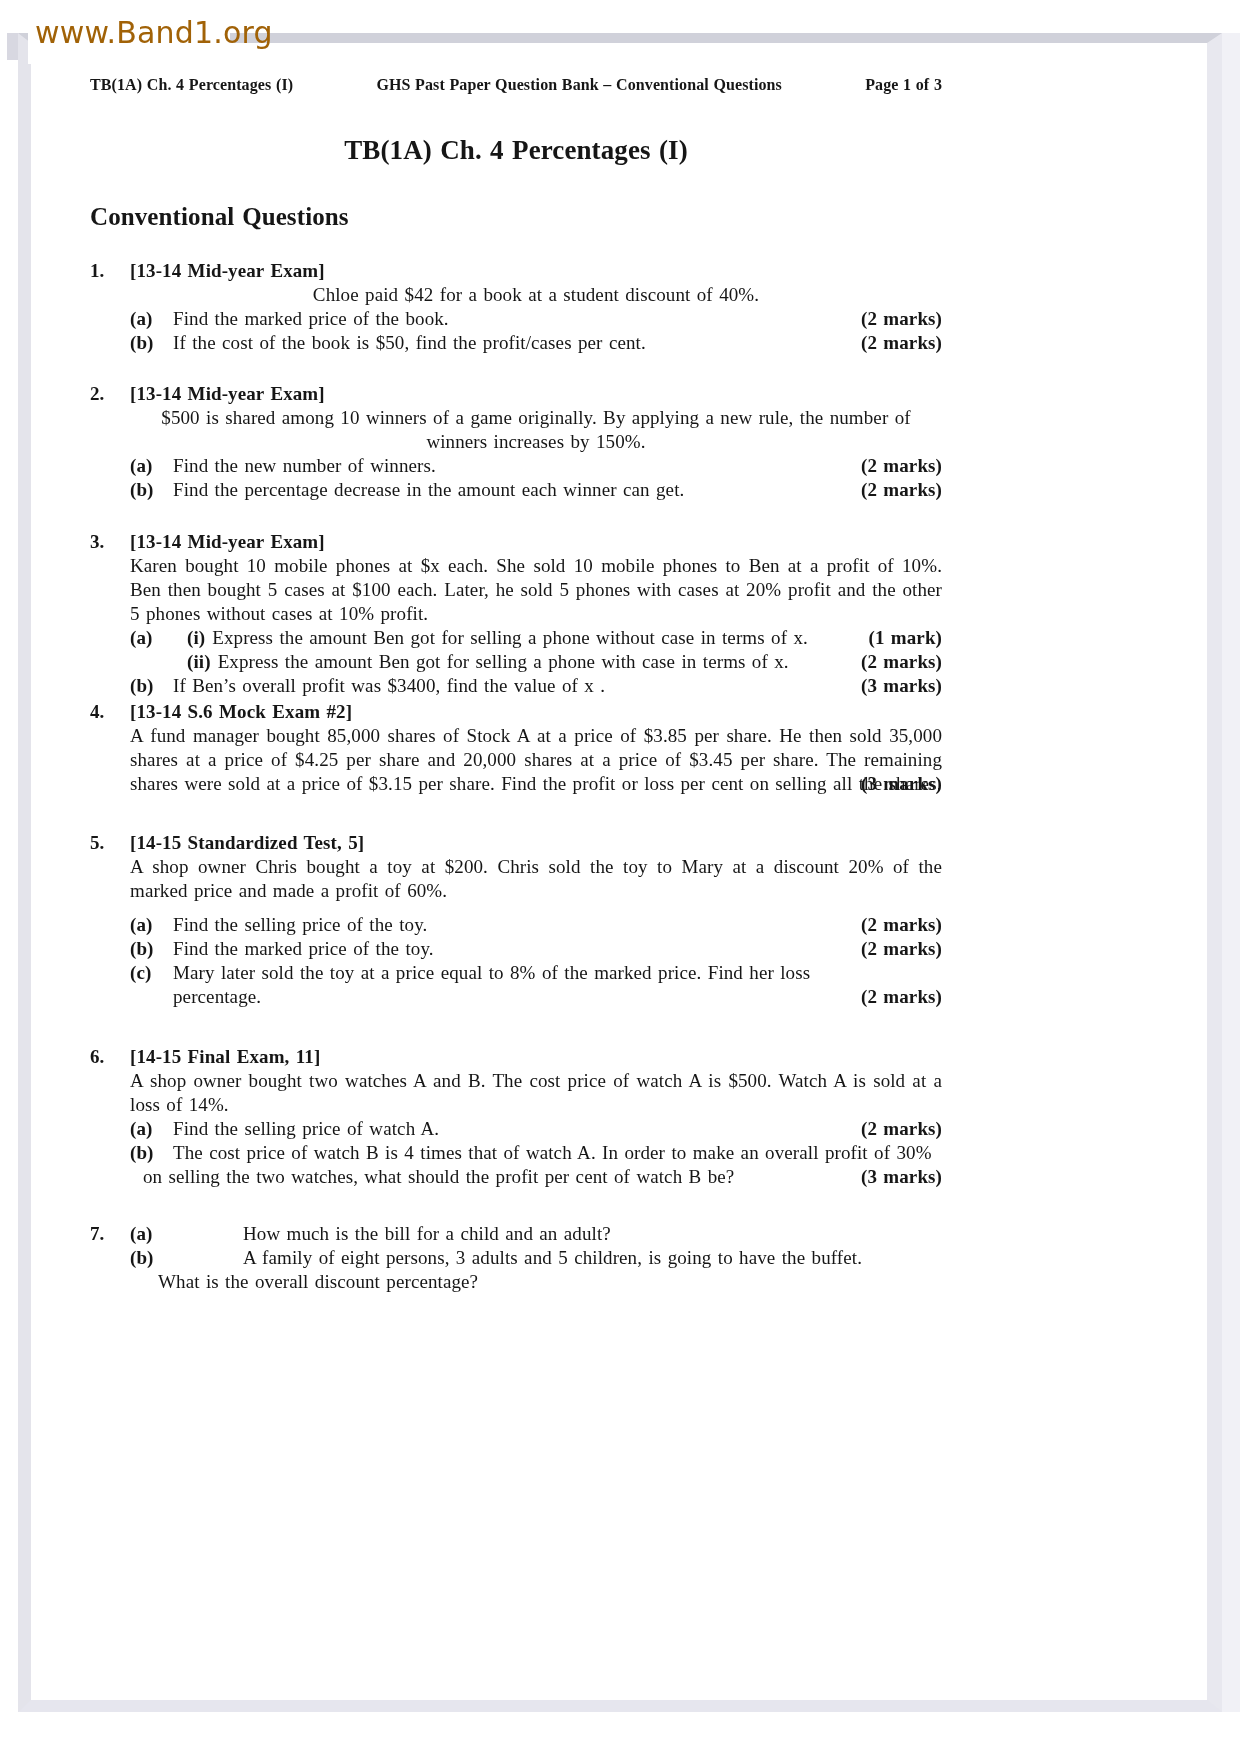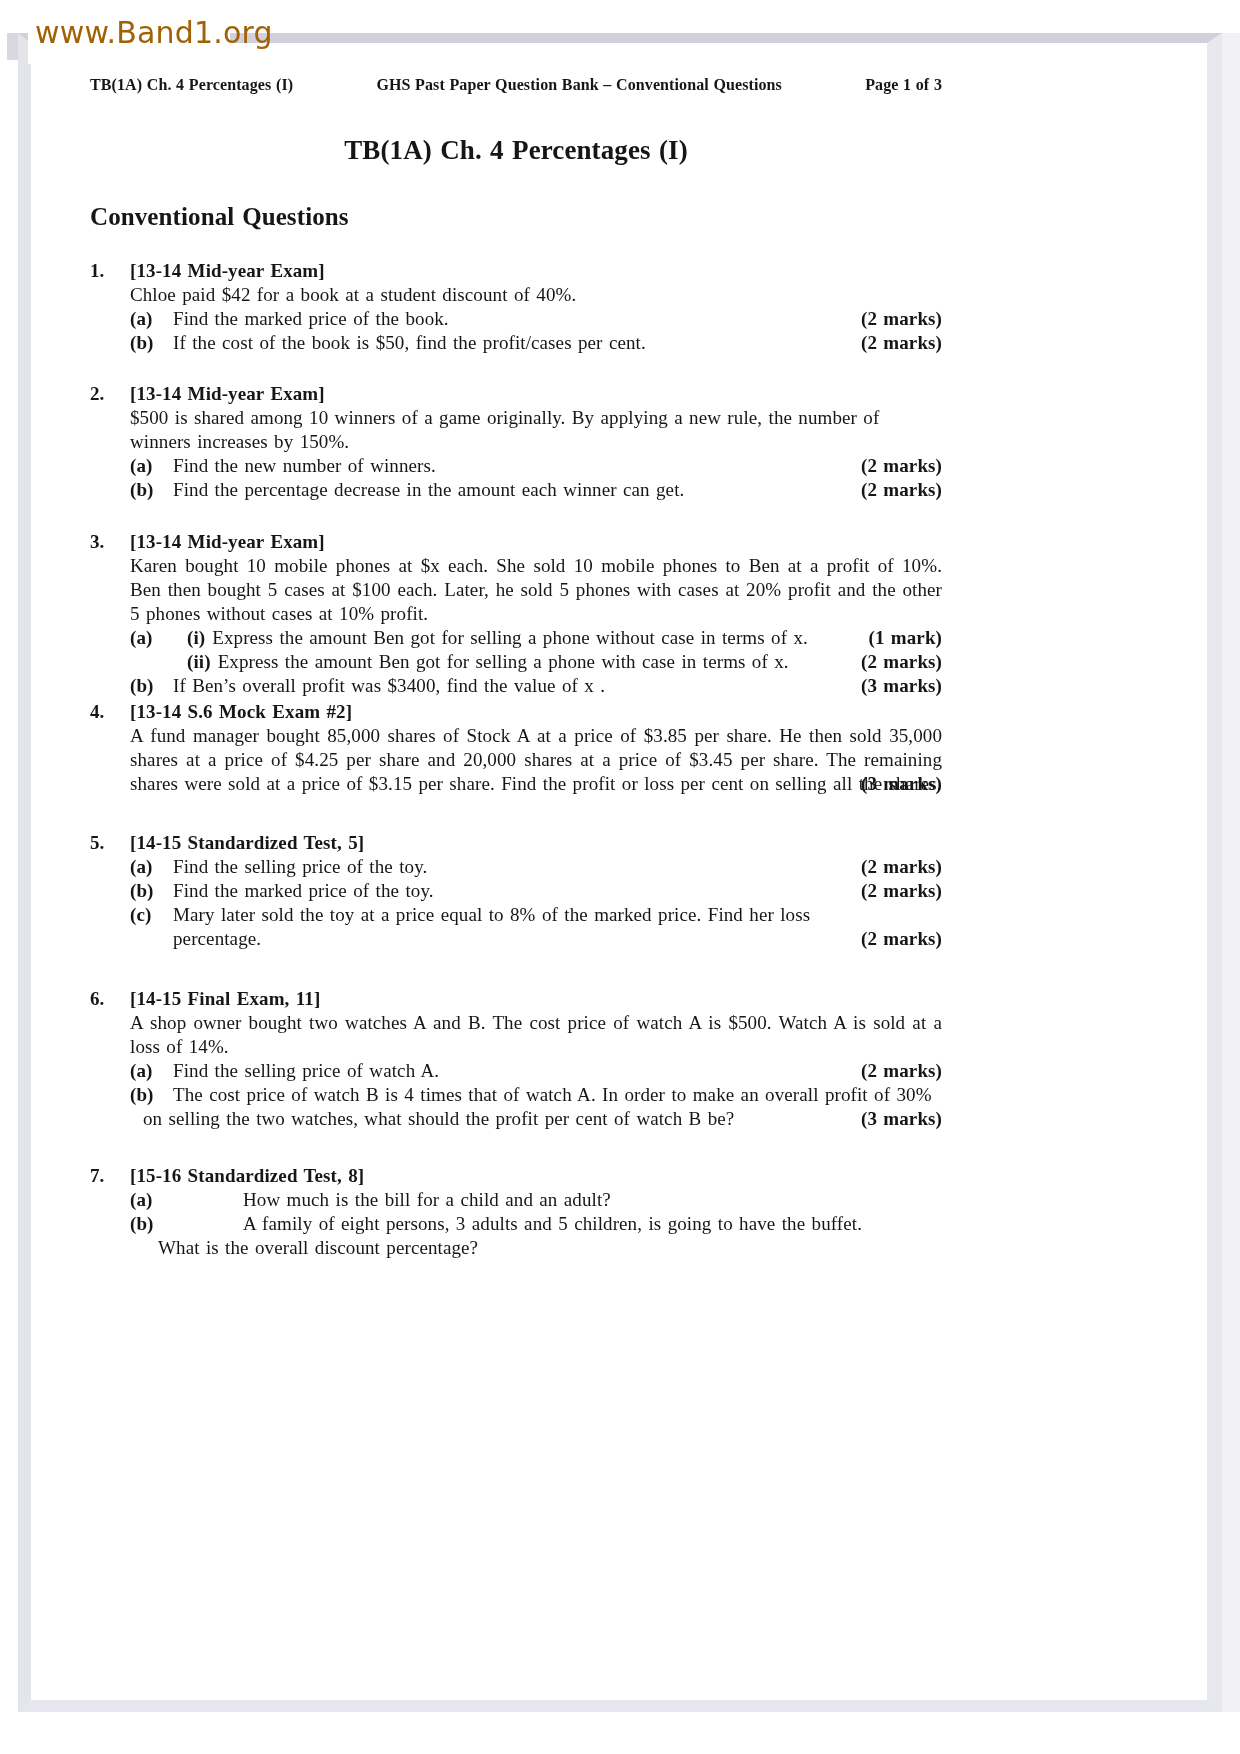--- a/index.html
+++ b/index.html
@@ -33,21 +33,21 @@
   .doc-header{display:flex;align-items:baseline;font-weight:bold;font-size:16px;word-spacing:0.5px;}
   .doc-header .h-left{flex:0 0 auto;}
   .doc-header .h-center{flex:1 1 auto;text-align:center;}
   .doc-header .h-right{flex:0 0 auto;}
   .doc-title{text-align:center;font-weight:bold;font-size:27px;line-height:34px;margin-top:36px;}
   .doc-subtitle{text-align:left;font-weight:bold;font-size:25px;line-height:31px;margin-top:34px;}
   .questions{margin-top:27px;}
   .q{display:grid;grid-template-columns:40px 1fr;}
   .q-num{font-weight:bold;}
   .q-tag{font-weight:bold;}
-  .q-intro{position:relative;}
+  .q-intro{position:relative;text-align:center;}
   .q-intro.justify{text-align:justify;}
   .q-marks-tail{position:absolute;right:0;bottom:0;font-weight:bold;white-space:nowrap;}
   .part{display:grid;grid-template-columns:43px 1fr;position:relative;}
   .part-label{font-weight:bold;}
   .part-sub{font-weight:bold;display:inline-block;margin-left:14px;margin-right:7px;}
   .part-marks{position:absolute;right:0;bottom:0;font-weight:bold;white-space:nowrap;}
   .part-content.outdent{margin-left:-30px;text-indent:30px;}
   .wide-indent{margin-left:70px;}
   .part-text2{margin-left:-15px;}
 </style>
@@ -131,20 +131,21 @@
         <div class="q-num">4.</div>
         <div class="q-body">
           <div class="q-tag">[13-14 S.6 Mock Exam #2]</div>
           <div class="q-intro justify"><span>A fund manager bought 85,000 shares of Stock A at a price of $3.85 per share. He then sold 35,000 shares at a price of $4.25 per share and 20,000 shares at a price of $3.45 per share. The remaining shares were sold at a price of $3.15 per share. Find the profit or loss per cent on selling all the shares.</span><span class="q-marks-tail">(3 marks)</span></div>
         </div>
       </div>
       <div class="q" style="margin-bottom: 36px;">
         <div class="q-num">5.</div>
         <div class="q-body">
           <div class="q-tag">[14-15 Standardized Test, 5]</div>
+          <div class="q-intro justify" style="margin-bottom: 10px;"><span>A shop owner Chris bought a toy at $200. Chris sold the toy to Mary at a discount 20% of the marked price and made a profit of 60%.</span></div>
           <div class="part">
             <div class="part-label">(a)</div>
             <div class="part-content"><span>Find the selling price of the toy.</span></div>
             <span class="part-marks">(2 marks)</span>
           </div>
           <div class="part">
             <div class="part-label">(b)</div>
             <div class="part-content"><span>Find the marked price of the toy.</span></div>
             <span class="part-marks">(2 marks)</span>
           </div>
@@ -168,21 +169,20 @@
           <div class="part">
             <div class="part-label">(b)</div>
             <div class="part-content outdent"><span>The cost price of watch B is 4 times that of watch A. In order to make an overall profit of 30% on selling the two watches, what should the profit per cent of watch B be?</span></div>
             <span class="part-marks">(3 marks)</span>
           </div>
         </div>
       </div>
       <div class="q" style="margin-bottom: 0px;">
         <div class="q-num">7.</div>
         <div class="q-body">
-          <div class="q-tag">[15-16 Standardized Test, 8]</div>
           <div class="part">
             <div class="part-label">(a)</div>
             <div class="part-content">
               <div class="wide-indent">How much is the bill for a child and an adult?</div>
             </div>
           </div>
           <div class="part">
             <div class="part-label">(b)</div>
             <div class="part-content">
               <div class="wide-indent">A family of eight persons, 3 adults and 5 children, is going to have the buffet.</div>

